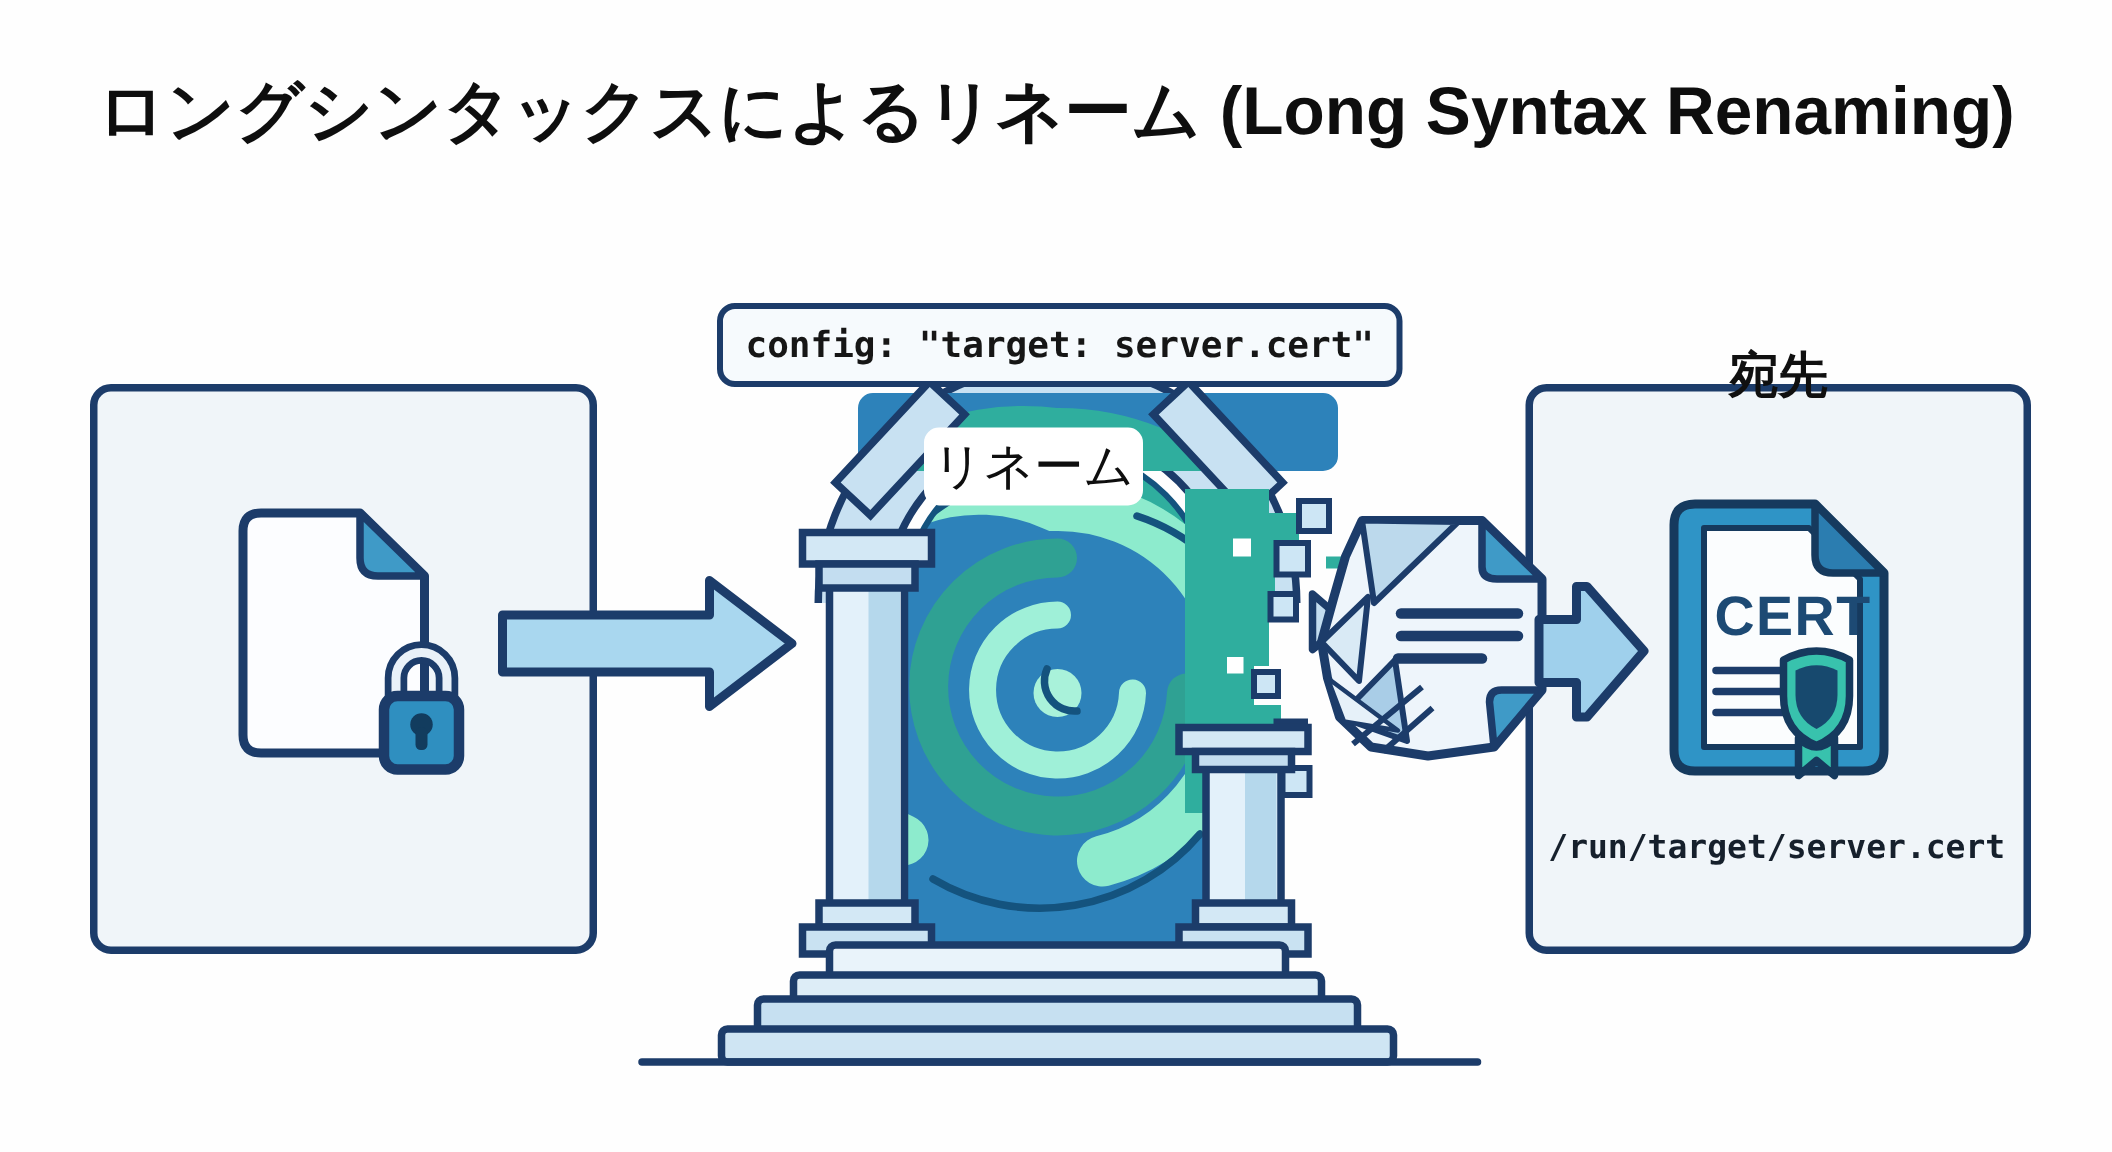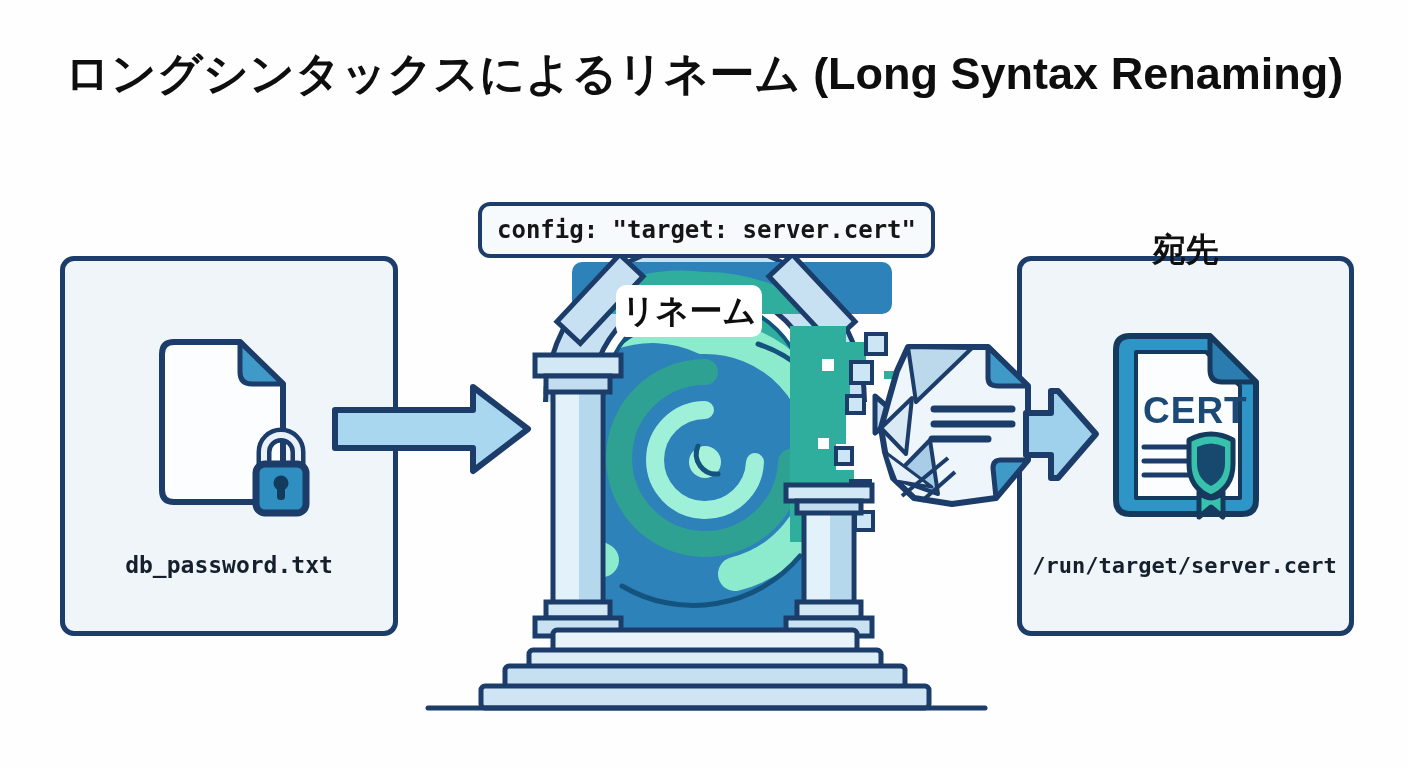--- a/index.html
+++ b/index.html
@@ -33,21 +33,21 @@
     position:absolute;left:478px;top:202px;width:449px;height:48px;
     background:#f6fafd;border:4px solid #1c3c6a;border-radius:12px;
     display:flex;align-items:center;justify-content:center;
     font-family:"DejaVu Sans Mono","Liberation Mono",monospace;
     font-size:24px;font-weight:bold;color:#161616;z-index:6;
   }
   .rename-label{
     position:absolute;left:616px;top:285px;width:146px;height:52px;
     background:#ffffff;border-radius:10px;z-index:6;
     display:flex;align-items:center;justify-content:center;
-    font-size:33px;font-weight:700;color:#0e0e0e;
+    font-size:33px;font-weight:400;color:#0e0e0e;
   }
   svg.art{position:absolute;left:0;top:0;z-index:4;}
   .txt-layer{position:absolute;left:0;top:0;width:1250px;height:768px;z-index:5;pointer-events:none;}
 </style>
 </head>
 <body>
 
 <div class="canvas">
 
   <div class="panel panel-src"></div>
@@ -178,21 +178,20 @@
         <path d="M 1199 492 V 517 L 1211 507 L 1223 517 V 492 Q 1217 498 1211 498 Q 1205 498 1199 492 Z" fill="#38c2ad" stroke="#163a5e" stroke-width="5" stroke-linejoin="round"></path>
         <path d="M 1189 440 Q 1211 428 1233 440 V 464 Q 1233 488 1211 497 Q 1189 488 1189 464 Z" fill="#38c2ad" stroke="#163a5e" stroke-width="5" stroke-linejoin="round"></path>
         <path d="M 1197 447 Q 1211 440 1225 447 V 463 Q 1225 479 1211 486 Q 1197 479 1197 463 Z" fill="#17496e"></path>
       </g>
     </g>
   </svg>
 
   <div class="txt-layer">
     <div class="title">ロングシンタックスによるリネーム (Long Syntax Renaming)</div>
     <div class="col-heading h-dst">宛先</div>
-    <div class="file-label lbl-src">db_password.txt</div>
     <div class="file-label lbl-dst">/run/target/server.cert</div>
   </div>
 
   <div class="code-box">
     <span>config: "target: server.cert"</span>
   </div>
   <div class="rename-label">リネーム</div>
 
 </div>
 

